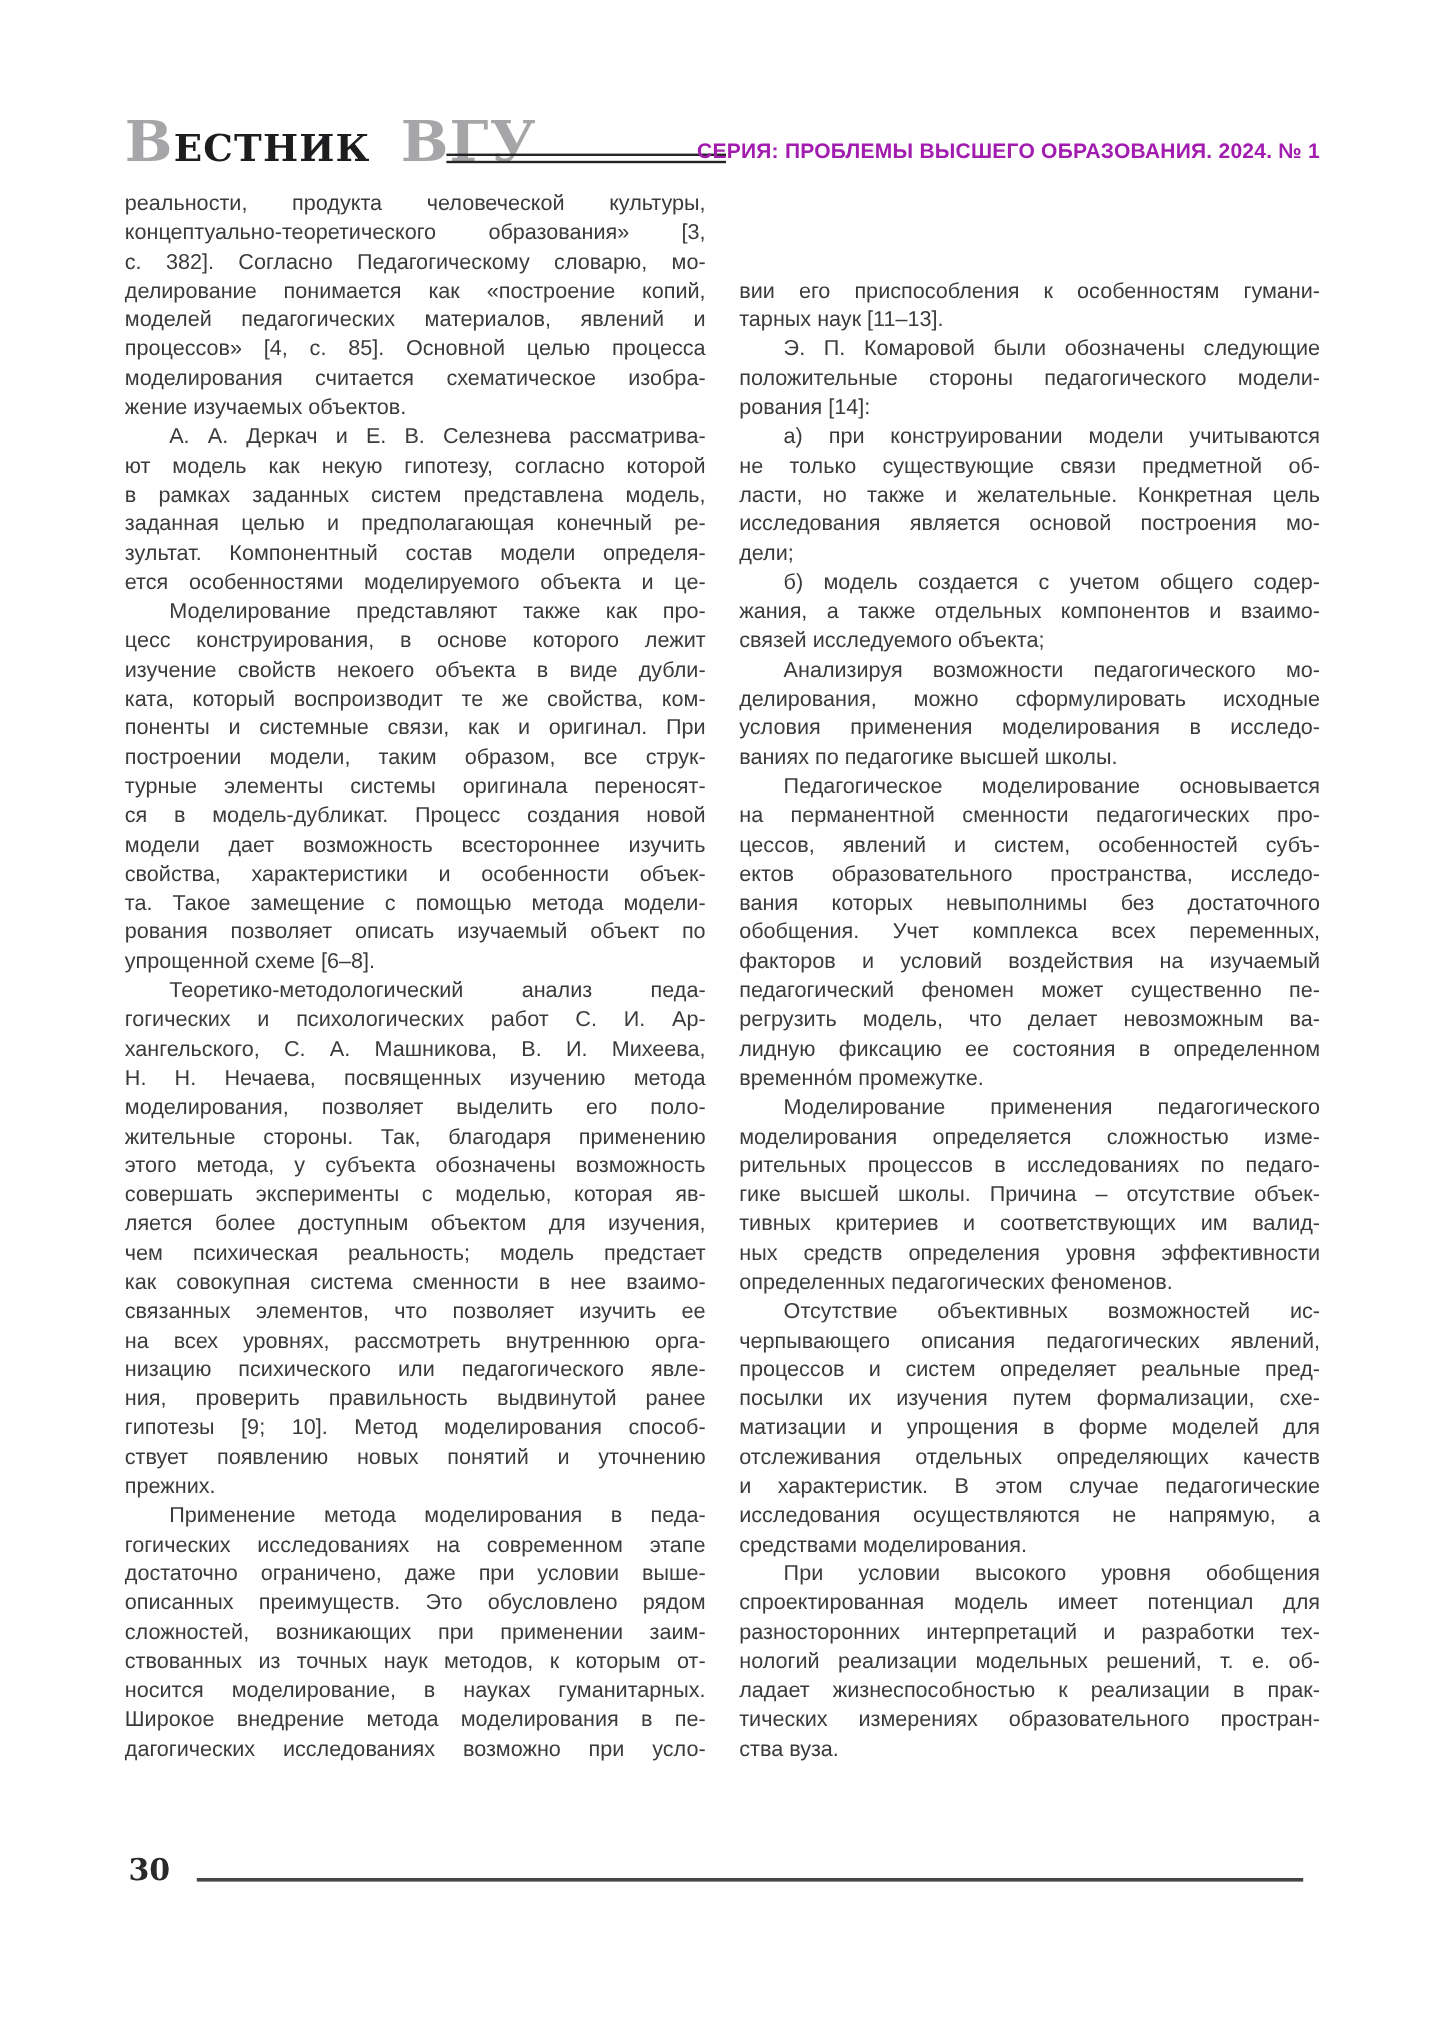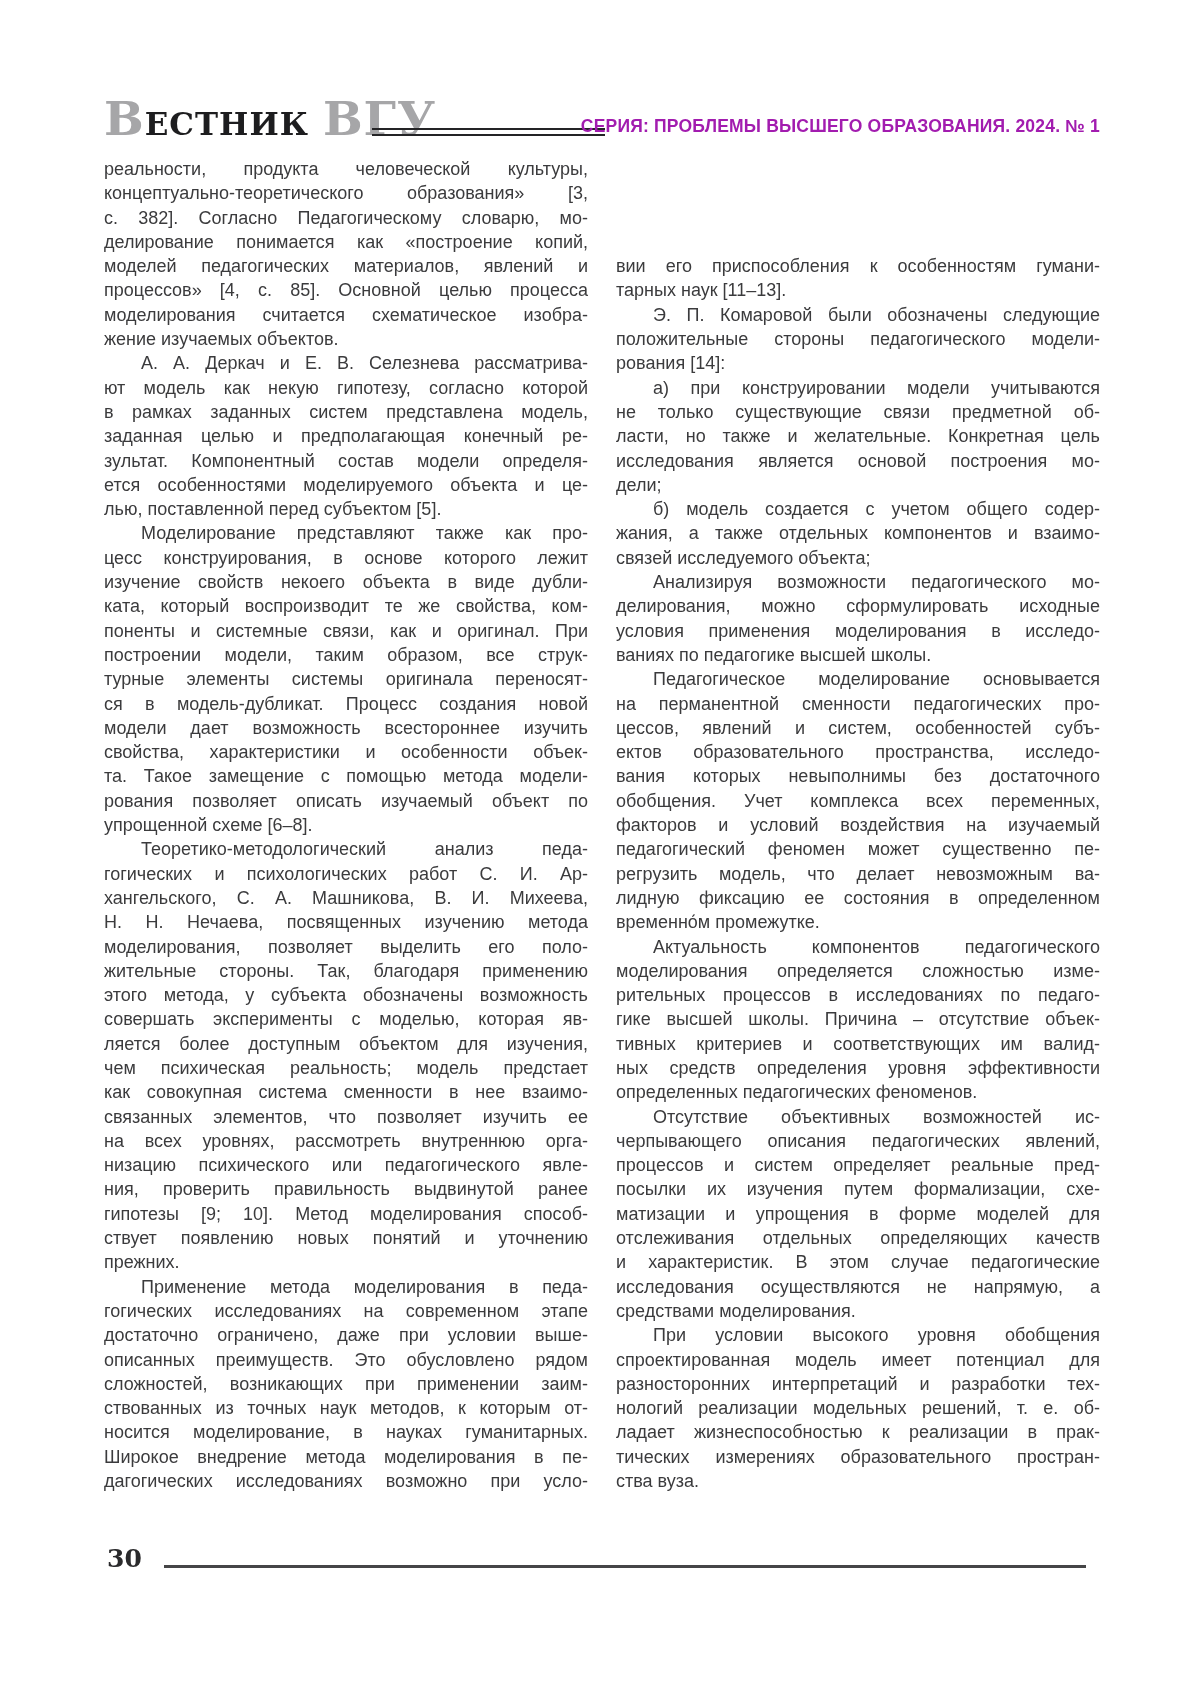--- a/index.html
+++ b/index.html
@@ -20,21 +20,21 @@
     left: 104px;
     top: 95px;
     font-family: "DejaVu Serif", serif;
     font-weight: bold;
     color: #a6a6a8;
     white-space: nowrap;
     line-height: 1;
   }
   .logo .big   { font-size: 47px; letter-spacing: 1px; }
   .logo .small { font-size: 31px; color: #1d1d1f; letter-spacing: 1px; }
-  .logo .vgu   { margin-left: 14px; }
+  .logo .vgu   { margin-left: 25px; }
 
   .header-divider {
     position: absolute;
     left: 372px;
     top: 128px;
     width: 233px;
     height: 8px;
     box-sizing: border-box;
     border-top: 2.6px solid #242426;
     border-bottom: 2.6px solid #242426;
@@ -118,21 +118,20 @@
           <div class="line">моделирования считается схематическое изобра-</div>
           <div class="line lastline">жение изучаемых объектов.</div>
         </div>
         <div class="para">
           <div class="line indent">А. А. Деркач и Е. В. Селезнева рассматрива-</div>
           <div class="line">ют модель как некую гипотезу, согласно которой</div>
           <div class="line">в рамках заданных систем представлена модель,</div>
           <div class="line">заданная целью и предполагающая конечный ре-</div>
           <div class="line">зультат. Компонентный состав модели определя-</div>
           <div class="line">ется особенностями моделируемого объекта и це-</div>
-          <div class="line lastline">лью, поставленной перед субъектом [5].</div>
         </div>
         <div class="para">
           <div class="line indent">Моделирование представляют также как про-</div>
           <div class="line">цесс конструирования, в основе которого лежит</div>
           <div class="line">изучение свойств некоего объекта в виде дубли-</div>
           <div class="line">ката, который воспроизводит те же свойства, ком-</div>
           <div class="line">поненты и системные связи, как и оригинал. При</div>
           <div class="line">построении модели, таким образом, все струк-</div>
           <div class="line">турные элементы системы оригинала переносят-</div>
           <div class="line">ся в модель-дубликат. Процесс создания новой</div>
@@ -209,21 +208,21 @@
           <div class="line">ектов образовательного пространства, исследо-</div>
           <div class="line">вания которых невыполнимы без достаточного</div>
           <div class="line">обобщения. Учет комплекса всех переменных,</div>
           <div class="line">факторов и условий воздействия на изучаемый</div>
           <div class="line">педагогический феномен может существенно пе-</div>
           <div class="line">регрузить модель, что делает невозможным ва-</div>
           <div class="line">лидную фиксацию ее состояния в определенном</div>
           <div class="line lastline">временно́м промежутке.</div>
         </div>
         <div class="para">
-          <div class="line indent">Актуальность компонентов педагогического</div>
+          <div class="line indent">Моделирование применения педагогического</div>
           <div class="line">моделирования определяется сложностью изме-</div>
           <div class="line">рительных процессов в исследованиях по педаго-</div>
           <div class="line">гике высшей школы. Причина – отсутствие объек-</div>
           <div class="line">тивных критериев и соответствующих им валид-</div>
           <div class="line">ных средств определения уровня эффективности</div>
           <div class="line lastline">определенных педагогических феноменов.</div>
         </div>
         <div class="para">
           <div class="line indent">Отсутствие объективных возможностей ис-</div>
           <div class="line">черпывающего описания педагогических явлений,</div>

